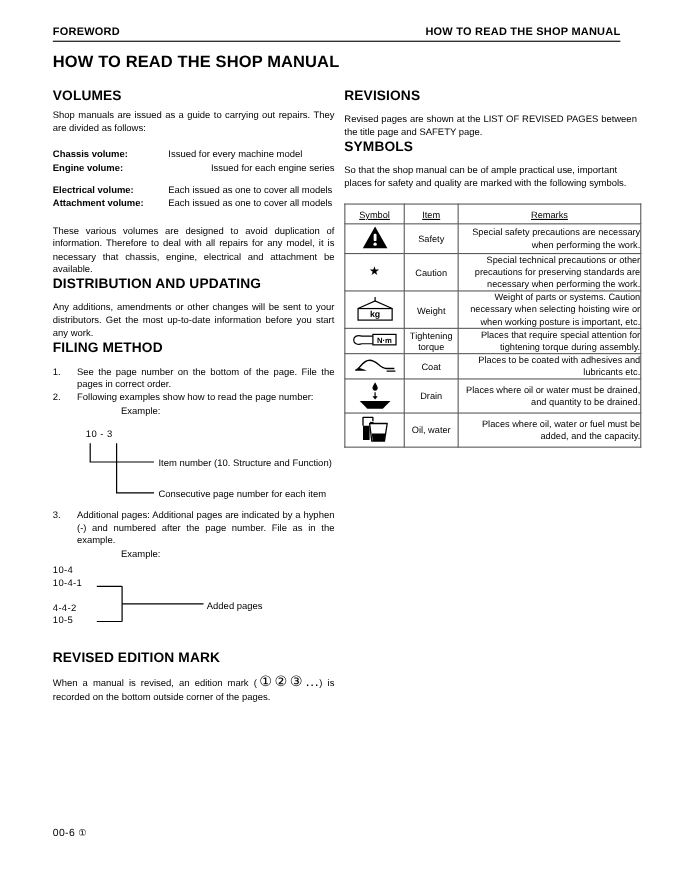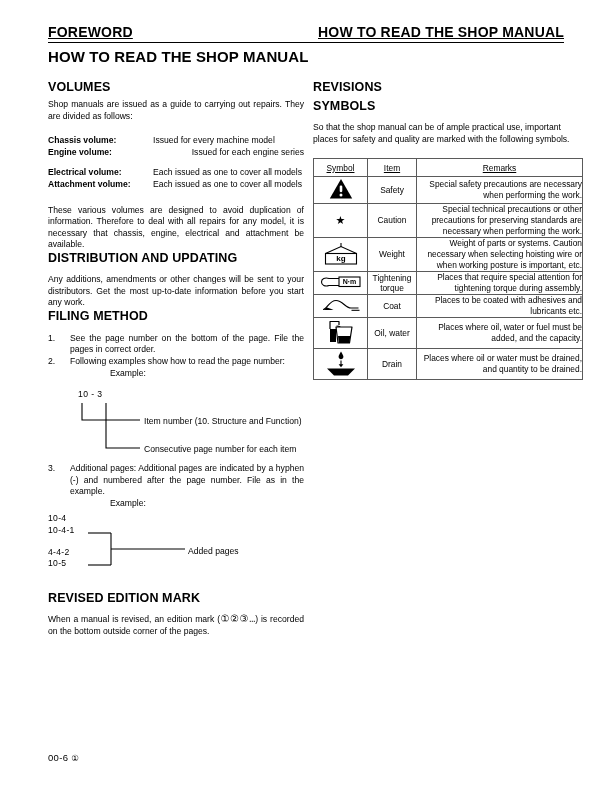--- a/index.html
+++ b/index.html
@@ -24,26 +24,25 @@
 
   
   .runhead {
     position: absolute;
     left: 48px;
     top: 24px;
     width: 516px;
     display: flex;
     justify-content: space-between;
     align-items: baseline;
-    font-size: 14px;
+    font-size: 10px;
     font-weight: bold;
     letter-spacing: 0.2px;
     border-bottom: 1.6px solid #000;
     padding-bottom: 2px;
-    text-decoration: underline;
   }
   .runhead .rh-left { text-align: left; }
   .runhead .rh-right { text-align: right; }
 
   
   .page-title {
     position: absolute;
     left: 48px;
     top: 48px;
     font-size: 15px;
@@ -226,21 +225,21 @@
     position: absolute;
     left: 48px;
     top: 752px;
     font-size: 9.5px;
     letter-spacing: 0.3px;
   }
   .footer .mark {
     font-size: 8.5px;
     margin-left: 3px;
   }
-  .circnum { font-size: 10px; font-family: Liberation Mono, monospace; }
+  .circnum { font-size: 13px; }
 </style>
 </head>
 <body>
 
 <div class="page">
 
   <div class="runhead">
     <span class="rh-left">FOREWORD</span>
     <span class="rh-right">HOW TO READ THE SHOP MANUAL</span>
   </div>
@@ -331,20 +330,21 @@
     </div>
 
     <h2 class="sect" style="margin-top:2px;">REVISED EDITION MARK</h2>
     <p class="body spaced"><span>When a manual is revised, an edition mark (</span><span class="circnum">①②③…</span><span>) is recorded on the bottom outside corner of the pages.</span></p>
 
   </div>
 
   <div class="col-right">
 
     <h2 class="sect">REVISIONS</h2>
+    <p class="body spaced">Revised pages are shown at the LIST OF REVISED PAGES between the title page and SAFETY page.</p>
 
     <h2 class="sect sect-gap">SYMBOLS</h2>
     <p class="body spaced nj">So that the shop manual can be of ample practical use, important places for safety and quality are marked with the following symbols.</p>
 
     <table class="symbols">
       <thead>
         <tr>
           <th class="c-sym">Symbol</th>
           <th class="c-item">Item</th>
           <th class="c-rem">Remarks</th>
@@ -400,50 +400,50 @@
         <tr>
           <td class="symcell">
             <svg width="42" height="18" viewBox="0 0 42 18">
               <path d="M3 13.5 C7 13.5 9 4.5 16 4.5 C23 4.5 25 12 31 12 L38.5 12" fill="none" stroke="#000" stroke-width="1.2"></path>
               <path d="M3 13.5 C6 14.2 9.5 14.2 13.5 13.8 L7 11.5 Z" fill="#000"></path>
               <path d="M31.5 14.3 L39.5 14.3" stroke="#000" stroke-width="1.1"></path>
             </svg>
           </td>
           <td class="itemcell">Coat</td>
           <td class="rem">Places to be coated with adhesives and lubricants etc.</td>
+        </tr>
+
+        <tr>
+          <td class="symcell">
+            <svg width="34" height="28" viewBox="0 0 34 28">
+              <path d="M17 2.5 C15.5 5.2 14.6 6.6 14.6 7.8 C14.6 9.2 15.7 10.2 17 10.2 C18.3 10.2 19.4 9.2 19.4 7.8 C19.4 6.6 18.5 5.2 17 2.5 Z" fill="#000"></path>
+              <path d="M17 11.5 L17 16.5" stroke="#000" stroke-width="1.1"></path>
+              <path d="M14.6 15.2 L17 18.2 L19.4 15.2 Z" fill="#000"></path>
+              <path d="M3 19.5 L31 19.5 L24 26.5 L10 26.5 Z" fill="#000"></path>
+            </svg>
+          </td>
+          <td class="itemcell">Drain</td>
+          <td class="rem">Places where oil or water must be drained, and quantity to be drained.</td>
         </tr>
 
         <tr>
           <td class="symcell">
             <svg width="30" height="28" viewBox="0 0 30 28">
               <path d="M4 11 L4 3.5 L13 3.5 L13 7" fill="#fff" stroke="#000" stroke-width="1.2" stroke-linejoin="round"></path>
               <path d="M4 11 L10 11 L10 24 L4 24 Z" fill="#000"></path>
               <path d="M10.5 8 C14 8 15.5 10 15.5 12.5" fill="none" stroke="#000" stroke-width="1.2"></path>
               <path d="M13.5 14 L17 14 L15.2 17.5 Z" fill="#000"></path>
               <path d="M10 9 L26 9 L23.5 25 L12 25 Z" fill="#fff" stroke="#000" stroke-width="1.2" stroke-linejoin="round"></path>
               <path d="M12 18 L24.3 18 L23.5 25 L12.8 25 Z" fill="#000"></path>
             </svg>
           </td>
           <td class="itemcell">Oil, water</td>
           <td class="rem">Places where oil, water or fuel must be added, and the capacity.</td>
         </tr>
 
-        <tr>
-          <td class="symcell">
-            <svg width="34" height="28" viewBox="0 0 34 28">
-              <path d="M17 2.5 C15.5 5.2 14.6 6.6 14.6 7.8 C14.6 9.2 15.7 10.2 17 10.2 C18.3 10.2 19.4 9.2 19.4 7.8 C19.4 6.6 18.5 5.2 17 2.5 Z" fill="#000"></path>
-              <path d="M17 11.5 L17 16.5" stroke="#000" stroke-width="1.1"></path>
-              <path d="M14.6 15.2 L17 18.2 L19.4 15.2 Z" fill="#000"></path>
-              <path d="M3 19.5 L31 19.5 L24 26.5 L10 26.5 Z" fill="#000"></path>
-            </svg>
-          </td>
-          <td class="itemcell">Drain</td>
-          <td class="rem">Places where oil or water must be drained, and quantity to be drained.</td>
-        </tr>
-
       </tbody>
     </table>
   </div>
 
   <div class="footer">
     <span>00-6</span><span class="mark">①</span>
   </div>
 
 </div>
 

